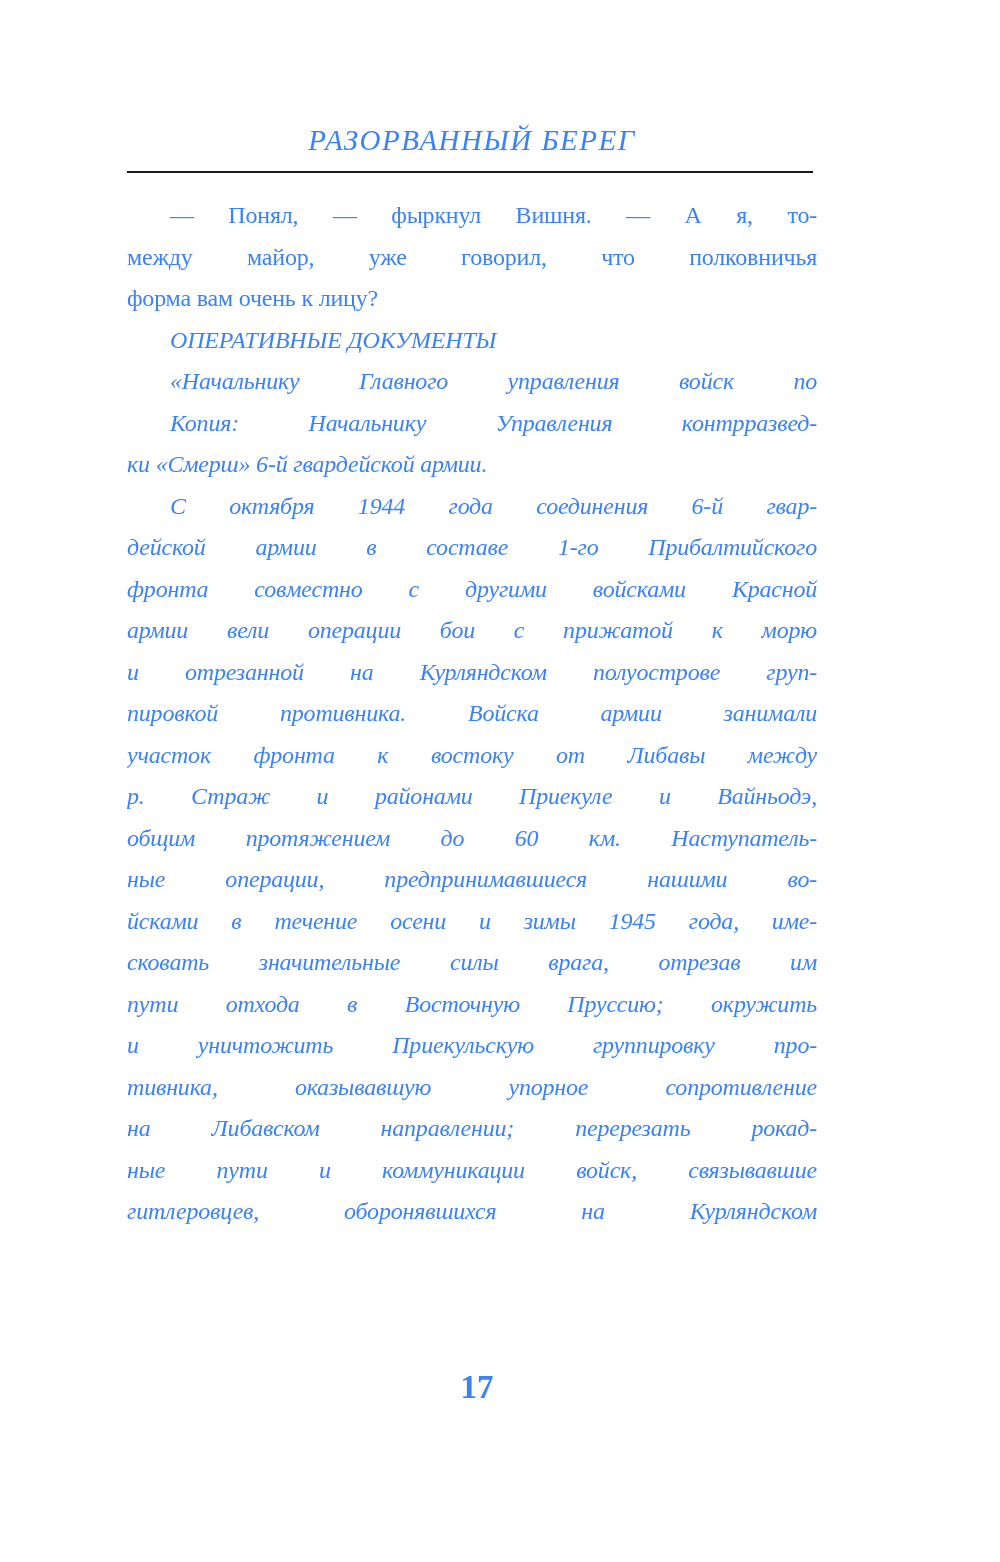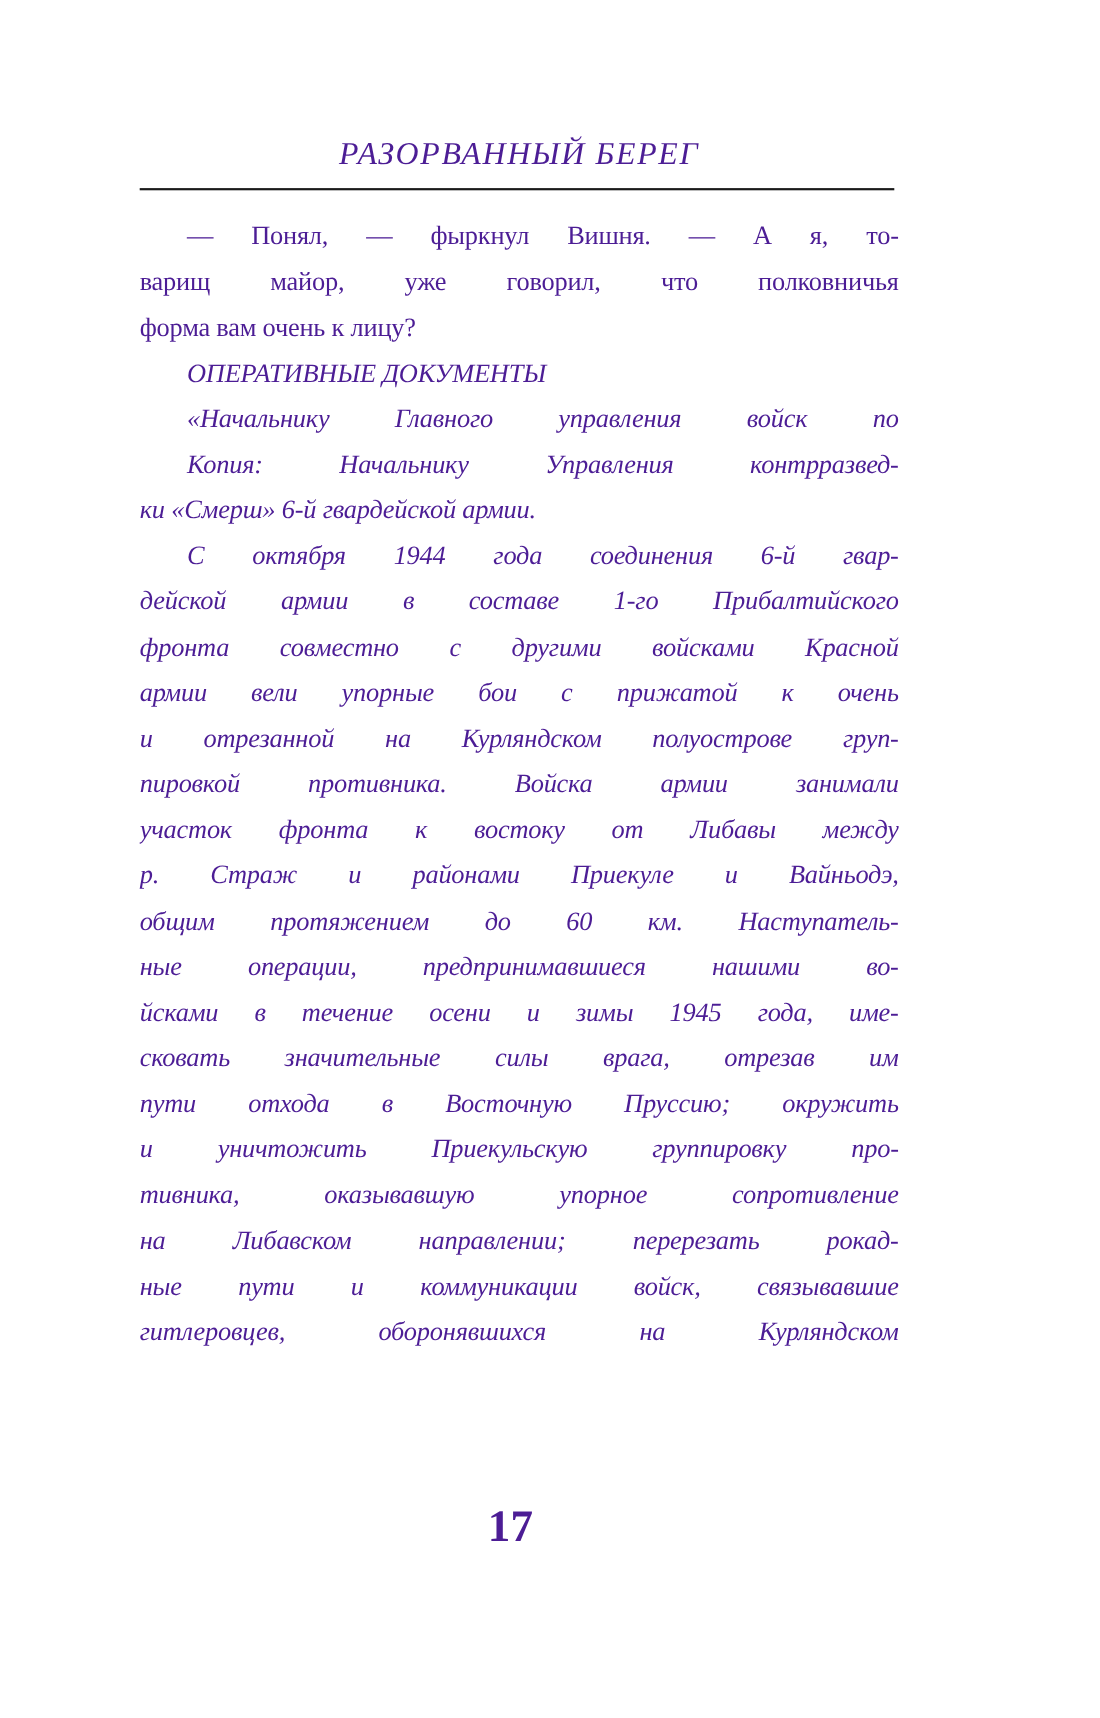--- a/index.html
+++ b/index.html
@@ -5,21 +5,21 @@
   html, body {
     margin: 0;
     padding: 0;
     background: #ffffff;
   }
   .page {
     position: relative;
     width: 1000px;
     height: 1562px;
     background: #ffffff;
-    color: #4c1d95;
+    color: #3b82f6;
     font-family: "Liberation Serif", "DejaVu Serif", serif;
     overflow: hidden;
   }
   .running-header {
     position: absolute;
     top: 121px;
     left: 127px;
     width: 690px;
     text-align: center;
     font-style: italic;
@@ -55,55 +55,55 @@
     white-space: normal;
   }
   .line.no-just {
     text-align: left;
     text-align-last: left;
   }
   .line.indent { text-indent: 43px; }
   .page-number {
     position: absolute;
     top: 1368px;
-    left: 119px;
+    left: 132px;
     width: 690px;
     text-align: center;
     font-weight: bold;
-    font-size: 41px;
+    font-size: 33px;
     line-height: 38px;
   }
 </style>
 </head>
 <body>
 
 <div class="page">
   <div class="running-header">РАЗОРВАННЫЙ БЕРЕГ</div>
   <div class="header-rule"></div>
   <div class="text-column">
       <div class="block">
         <div class="line indent">— Понял, — фыркнул Вишня. — А я, то-</div>
-        <div class="line">варищ майор, уже говорил, что полковничья</div>
+        <div class="line">между майор, уже говорил, что полковничья</div>
         <div class="line no-just">форма вам очень к лицу?</div>
       </div>
       <div class="block italic gap">
         <div class="line no-just indent">ОПЕРАТИВНЫЕ ДОКУМЕНТЫ</div>
       </div>
       <div class="block italic">
         <div class="line indent">«Начальнику Главного управления войск по</div>
       </div>
       <div class="block italic">
         <div class="line indent">Копия: Начальнику Управления контрразвед-</div>
         <div class="line no-just">ки «Смерш» 6-й гвардейской армии.</div>
       </div>
       <div class="block italic">
         <div class="line indent">С октября 1944 года соединения 6-й гвар-</div>
         <div class="line">дейской армии в составе 1-го Прибалтийского</div>
         <div class="line">фронта совместно с другими войсками Красной</div>
-        <div class="line">армии вели упорные бои с прижатой к очень</div>
+        <div class="line">армии вели операции бои с прижатой к морю</div>
         <div class="line">и отрезанной на Курляндском полуострове груп-</div>
         <div class="line">пировкой противника. Войска армии занимали</div>
         <div class="line">участок фронта к востоку от Либавы между</div>
         <div class="line">р. Страж и районами Приекуле и Вайньодэ,</div>
         <div class="line">общим протяжением до 60 км. Наступатель-</div>
         <div class="line">ные операции, предпринимавшиеся нашими во-</div>
         <div class="line">йсками в течение осени и зимы 1945 года, име-</div>
         <div class="line">сковать значительные силы врага, отрезав им</div>
         <div class="line">пути отхода в Восточную Пруссию; окружить</div>
         <div class="line">и уничтожить Приекульскую группировку про-</div>

